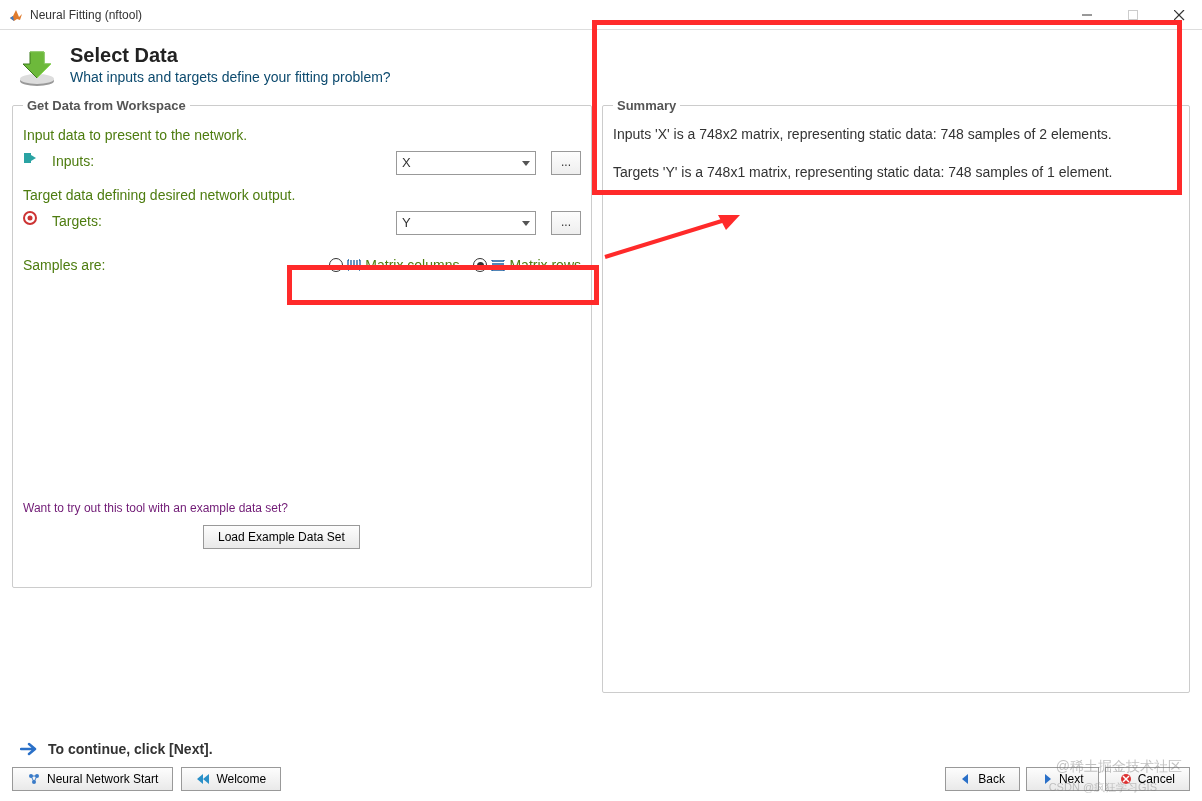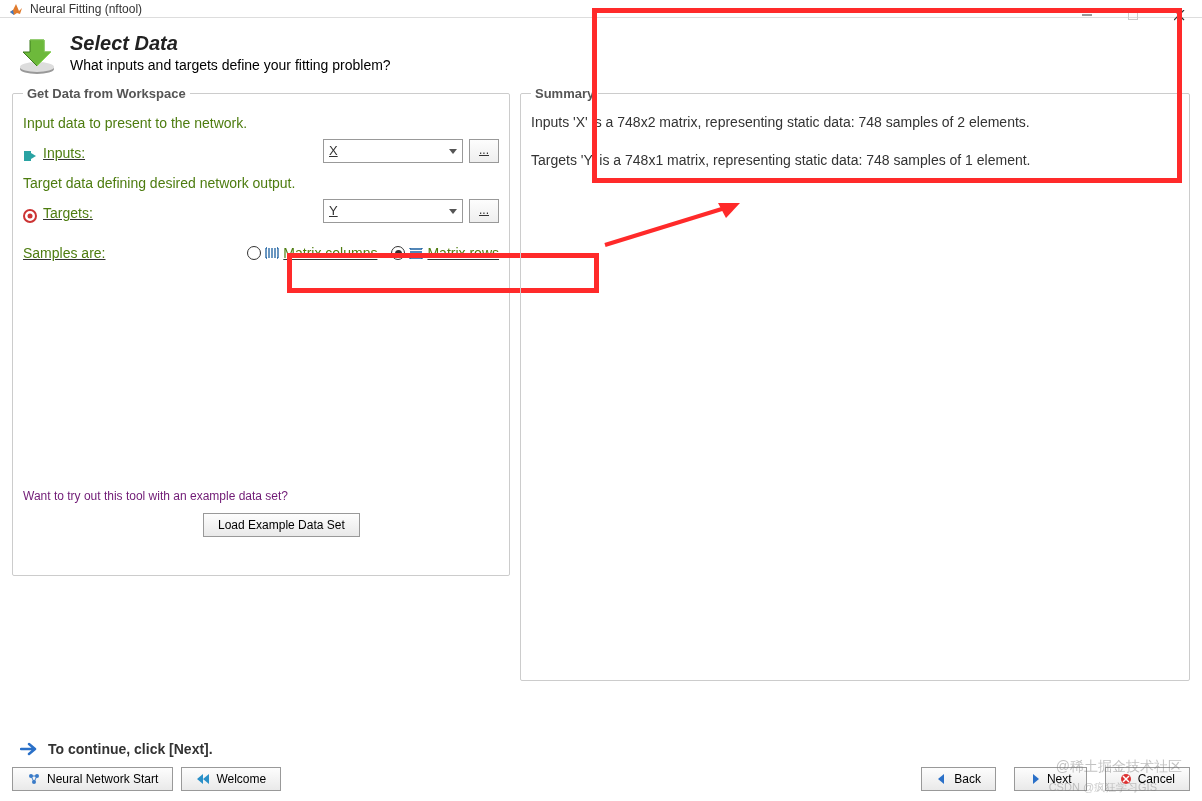--- a/index.html
+++ b/index.html
@@ -1,39 +1,39 @@
 <!DOCTYPE html>
 <html><head>
 <meta charset="utf-8">
 <style>
 * { box-sizing: border-box; margin: 0; padding: 0; }
 body { font-family: "Segoe UI", Arial, sans-serif; font-size: 13px; background: #fff; color: #333; width: 1202px; height: 801px; position: relative; overflow: hidden; }
 
-.titlebar { height: 18px; display: flex; align-items: center; border-bottom: 1px solid #ddd; padding-left: 8px; }
+.titlebar { height: 30px; display: flex; align-items: center; border-bottom: 1px solid #ddd; padding-left: 8px; }
 .titlebar .matlab-icon { width: 16px; height: 16px; margin-right: 6px; }
 .titlebar-title { font-size: 12px; color: #333; flex: 1; }
 .win-controls { display: flex; height: 100%; }
 .win-btn { width: 46px; height: 30px; display: flex; align-items: center; justify-content: center; color: #333; }
 .win-btn.disabled { color: #ccc; }
 
 .content { padding: 8px 12px; position: relative; }
 
 .header-row { display: flex; align-items: flex-start; margin: 6px 0 10px 4px; }
 .dl-icon { width: 42px; height: 42px; margin-right: 12px; margin-top: 2px; }
-.heading { font-size: 20px; font-weight: 700; color: #222; font-style: italic; }
-.subheading { font-size: 14px; color: #000000; margin-top: 2px; }
+.heading { font-size: 20px; font-weight: 700; color: #222; }
+.subheading { font-size: 14px; color: #0c4a6e; margin-top: 2px; }
 
 .panes { display: flex; gap: 10px; }
-.pane-left { width: 498px; position: relative; }
+.pane-left { width: 580px; position: relative; }
 .pane-right { flex: 1; position: relative; }
 
 fieldset { border: 1px solid #ccc; border-radius: 2px; padding: 12px 10px 10px 10px; margin: 0; }
 legend { font-size: 13px; font-weight: 700; color: #555; padding: 0 4px; }
 
-.form-row { display: flex; align-items: flex-end; margin: 6px 0; gap: 6px; text-decoration: underline; }
+.form-row { display: flex; align-items: flex-start; margin: 6px 0; gap: 15px; }
 .label-txt { font-size: 14px; color: #4d7c0f; padding: 2px 0; }
 .icon-sm { width: 14px; height: 14px; display: inline-block; }
 .spacer-flex { flex: 1; }
 
 .select { width: 140px; height: 24px; border: 1px solid #999; background: #fff; padding: 0 18px 0 5px; font-size: 13px; position: relative; display: inline-block; line-height: 22px; }
 .select::after { content: ""; position: absolute; right: 5px; top: 9px; border-left: 4px solid transparent; border-right: 4px solid transparent; border-top: 5px solid #555; }
 .browse-btn { width: 30px; height: 24px; border: 1px solid #999; background: linear-gradient(#fdfdfd,#eee); font-size: 12px; text-align: center; line-height: 20px; }
 
 .radio-group { display: flex; align-items: center; gap: 14px; }
 .radio-item { display: flex; align-items: center; gap: 4px; }
@@ -52,21 +52,21 @@
 .load-btn { margin: 10px auto 0 180px; }
 
 .summary-body { font-size: 14px; color: #333; line-height: 1.4; }
 .summary-p { margin-bottom: 18px; }
 
 .footer-hint { position: absolute; left: 20px; bottom: 44px; display: flex; align-items: center; gap: 8px; }
 .arrow-right-icon { width: 20px; height: 14px; }
 .footer-hint-txt { font-size: 14px; font-weight: 700; color: #333; }
 
 .footer-btns { position: absolute; left: 12px; right: 12px; bottom: 10px; display: flex; align-items: center; gap: 8px; }
-.footer-btns .right { margin-left: auto; display: flex; gap: 18px; }
+.footer-btns .right { margin-left: auto; display: flex; gap: 6px; }
 
 .watermark { position: absolute; right: 20px; bottom: 25px; font-size: 14px; color: rgba(120,120,120,.45); pointer-events: none; }
 .watermark2 { position: absolute; right: 45px; bottom: 6px; font-size: 11px; color: rgba(120,120,120,.4); pointer-events: none; }
 
 .fs-left-main { height: 490px; position: relative; }
 .fs-right-main { height: 595px; position: relative; }
 </style>
 </head>
 <body>
 

